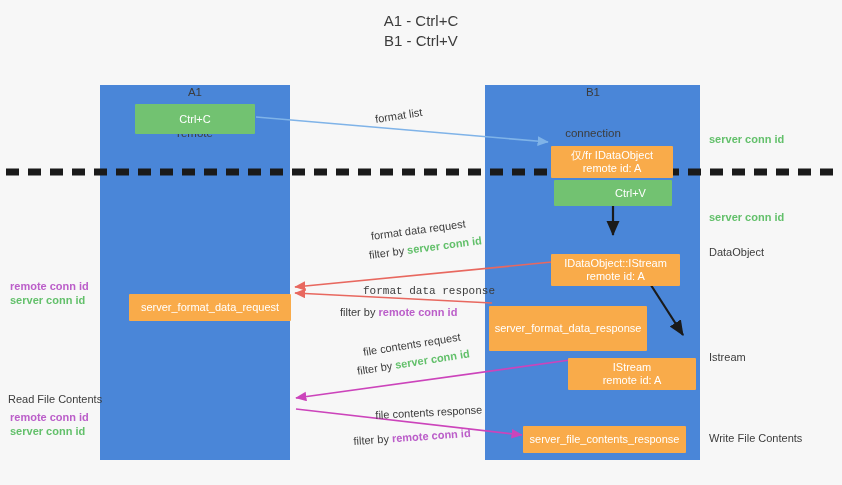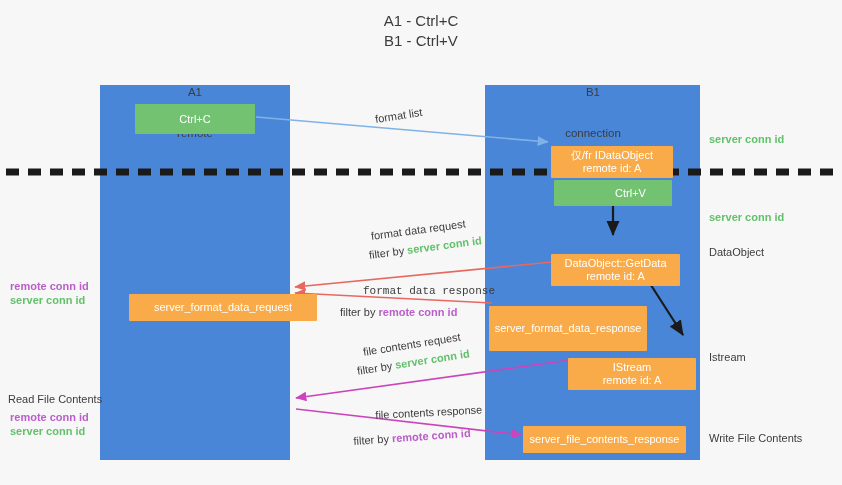--- a/index.html
+++ b/index.html
@@ -140,30 +140,30 @@
   <div class="box orange" style="left:551px; top:128px; width:122px; height:32px;">
     <span>仅/fr IDataObject</span>
     <span>remote id: A</span>
   </div>
 
   <div class="box green" style="left:554px; top:180px; width:118px; height:26px;padding-left:35px;">
     <span>Ctrl+V</span>
   </div>
 
   <div class="box orange" style="left:551px; top:236px; width:129px; height:32px;">
-    <span>DataObject::GetData</span>
+    <span>IDataObject::IStream</span>
     <span>remote id: A</span>
   </div>
 
   <div class="box orange" style="left:568px; top:340px; width:128px; height:32px;">
     <span>IStream</span>
     <span>remote id: A</span>
   </div>
 
-  <div class="box orange" style="left:129px; top:276px; width:188px; height:27px;text-align:right;">
+  <div class="box orange" style="left:129px; top:276px; width:162px; height:27px;text-align:right;">
     <span>server_format_data_request</span>
   </div>
 
   <div class="box orange" style="left:489px; top:288px; width:158px; height:45px;">
     <span>server_format_data_response</span>
   </div>
 
 
   <div class="box orange" style="left:523px; top:408px; width:163px; height:27px;">
     <span>server_file_contents_response</span>

